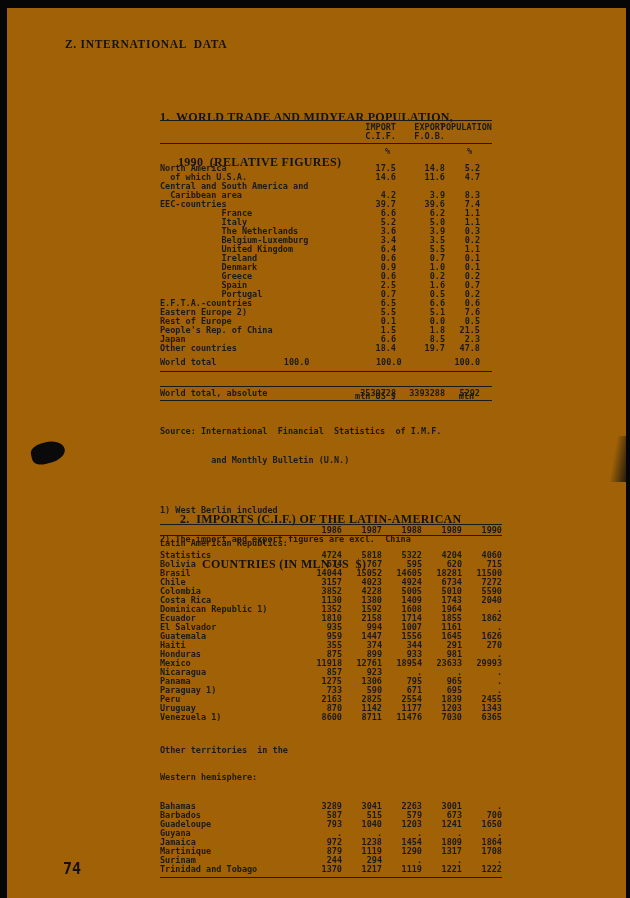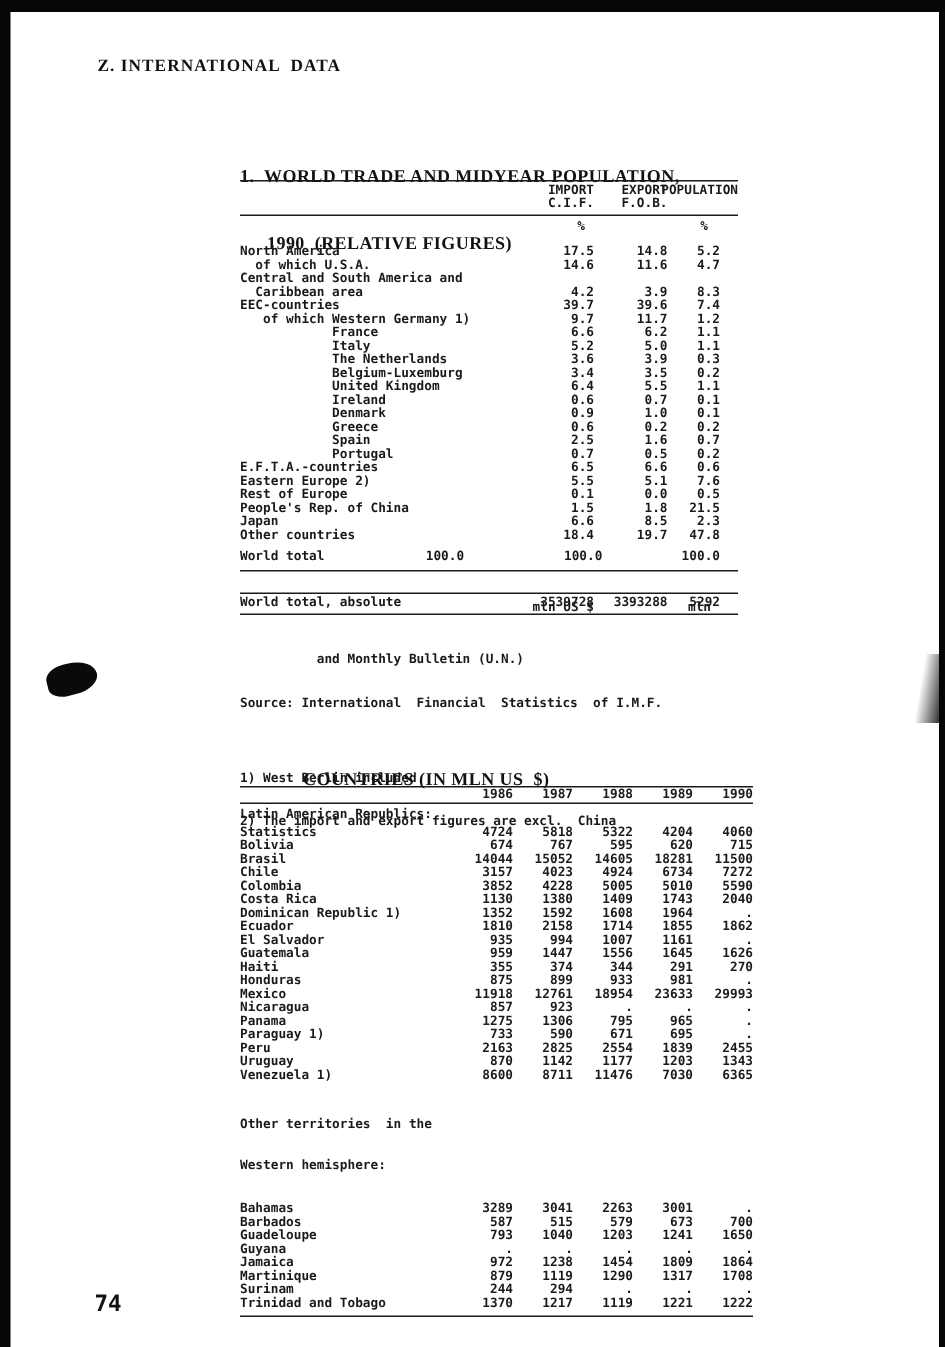--- a/index.html
+++ b/index.html
@@ -1,18 +1,18 @@
 <!DOCTYPE html>
 <html><head>
 <meta charset="utf-8">
 <style>
   html,body{margin:0;padding:0;}
   body{width:630px;height:898px;background:#060606;overflow:hidden;position:relative;
        font-family:"DejaVu Sans Mono",monospace;}
-  .page{position:absolute;left:7px;top:8px;width:619px;height:890px;background:#ffffff;}
+  .page{position:absolute;left:7px;top:8px;width:619px;height:890px;background:#a16207;}
 
   .doc-header{position:absolute;left:58px;top:30px;font-family:"Liberation Serif",serif;
               font-weight:bold;font-size:11.5px;letter-spacing:.7px;color:#121212;white-space:pre;}
 
   .sec-title{position:absolute;font-family:"Liberation Serif",serif;font-weight:bold;
              font-size:12px;line-height:15px;letter-spacing:.3px;color:#121212;white-space:pre;}
   .sec1-title{left:153px;top:72px;}
   .sec2-title{left:173px;top:474px;}
   .sec1-title .line2{padding-left:18px;}
   .sec2-title .line2{padding-left:22px;}
@@ -89,21 +89,20 @@
     <div class="unitrow">
       <span class="u1">%</span>
       <span class="u2">%</span>
     </div>
     <div id="t1-rows">
         <div class="trow"><span class="lbl">North America</span><span class="val w1">17.5</span><span class="val w2">14.8</span><span class="val w3">5.2</span></div>
         <div class="trow"><span class="lbl" style="padding-left: 2ch;">of which U.S.A.</span><span class="val w1">14.6</span><span class="val w2">11.6</span><span class="val w3">4.7</span></div>
         <div class="trow"><span class="lbl">Central and South America and</span><span class="val w1"></span><span class="val w2"></span><span class="val w3"></span></div>
         <div class="trow"><span class="lbl" style="padding-left: 2ch;">Caribbean area</span><span class="val w1">4.2</span><span class="val w2">3.9</span><span class="val w3">8.3</span></div>
         <div class="trow"><span class="lbl">EEC-countries</span><span class="val w1">39.7</span><span class="val w2">39.6</span><span class="val w3">7.4</span></div>
-        <div class="trow"><span class="lbl" style="padding-left: 3ch;">of which Western Germany 1)</span><span class="val w1">9.7</span><span class="val w2">11.7</span><span class="val w3">1.2</span></div>
         <div class="trow"><span class="lbl" style="padding-left: 12ch;">France</span><span class="val w1">6.6</span><span class="val w2">6.2</span><span class="val w3">1.1</span></div>
         <div class="trow"><span class="lbl" style="padding-left: 12ch;">Italy</span><span class="val w1">5.2</span><span class="val w2">5.0</span><span class="val w3">1.1</span></div>
         <div class="trow"><span class="lbl" style="padding-left: 12ch;">The Netherlands</span><span class="val w1">3.6</span><span class="val w2">3.9</span><span class="val w3">0.3</span></div>
         <div class="trow"><span class="lbl" style="padding-left: 12ch;">Belgium-Luxemburg</span><span class="val w1">3.4</span><span class="val w2">3.5</span><span class="val w3">0.2</span></div>
         <div class="trow"><span class="lbl" style="padding-left: 12ch;">United Kingdom</span><span class="val w1">6.4</span><span class="val w2">5.5</span><span class="val w3">1.1</span></div>
         <div class="trow"><span class="lbl" style="padding-left: 12ch;">Ireland</span><span class="val w1">0.6</span><span class="val w2">0.7</span><span class="val w3">0.1</span></div>
         <div class="trow"><span class="lbl" style="padding-left: 12ch;">Denmark</span><span class="val w1">0.9</span><span class="val w2">1.0</span><span class="val w3">0.1</span></div>
         <div class="trow"><span class="lbl" style="padding-left: 12ch;">Greece</span><span class="val w1">0.6</span><span class="val w2">0.2</span><span class="val w3">0.2</span></div>
         <div class="trow"><span class="lbl" style="padding-left: 12ch;">Spain</span><span class="val w1">2.5</span><span class="val w2">1.6</span><span class="val w3">0.7</span></div>
         <div class="trow"><span class="lbl" style="padding-left: 12ch;">Portugal</span><span class="val w1">0.7</span><span class="val w2">0.5</span><span class="val w3">0.2</span></div>
@@ -127,30 +126,31 @@
     </div>
     <div class="rule"></div>
     <div class="trow abs-row">
       <span class="lbl">World total, absolute</span>
       <span class="val w1">3539728</span>
       <span class="val w2">3393288</span>
       <span class="val w3">5292</span>
     </div>
     <div class="rule"></div>
     <div class="source">
+      <div>Source: International  Financial  Statistics  of I.M.F.</div>
       <div>          and Monthly Bulletin (U.N.)</div>
-      <div>Source: International  Financial  Statistics  of I.M.F.</div>
       <div class="fnotes">
         <div>1) West Berlin included</div>
         <div>2) The import and export figures are excl.  China</div>
       </div>
     </div>
   </div>
 
   <div class="sec-title sec2-title">
+    <div>2.  IMPORTS (C.I.F.) OF THE LATIN-AMERICAN</div>
     <div class="line2">COUNTRIES (IN MLN US  $)</div>
   </div>
 
   <div class="table t2">
     <div class="rule"></div>
     <div class="trow yhdr">
       <span class="lbl"></span>
       <span class="val w40">1986</span>
       <span class="val w40">1987</span>
       <span class="val w40">1988</span>

